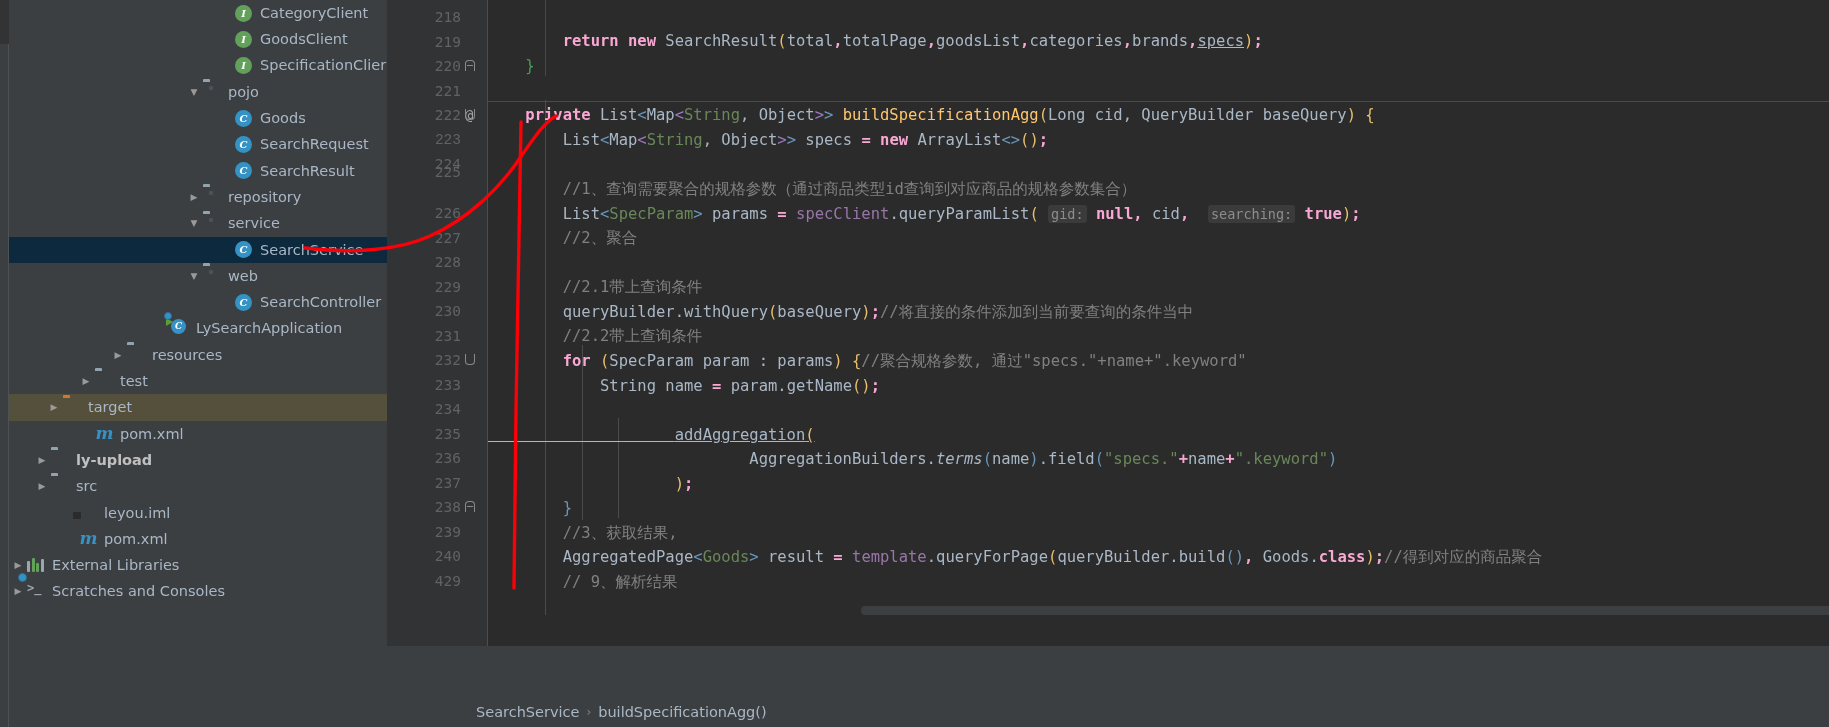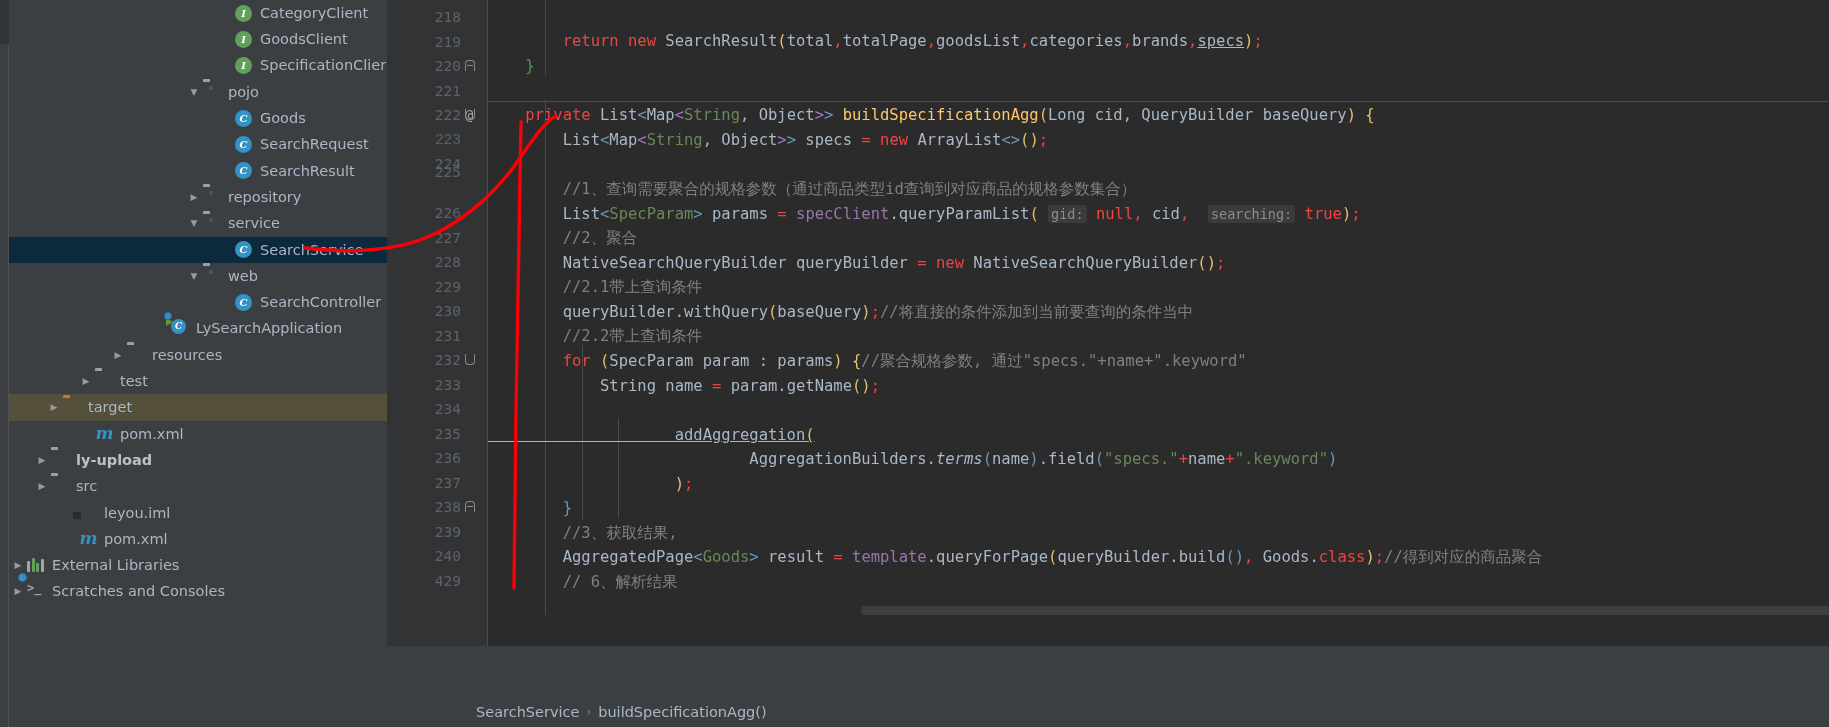--- a/index.html
+++ b/index.html
@@ -228,21 +228,21 @@
   .guide {
     position: absolute; width: 1px; background: #4b4b4b;
   }
   .guide.green { background: #3b5134; }
 
   .method-sep {
     position: absolute; height: 1px; background: #4b4b4b;
   }
 
   
-  .kw   { color: #ef4444; }
+  .kw   { color: #f9a8d4; font-weight: bold; }
   .str  { color: #6a8759; }
   .cmt  { color: #808080; }
   .cls  { color: #a9b7c6; }
   .mth  { color: #ffc66d; }
   .fld  { color: #9876aa; }
   .gen  { color: #6a8759; }
   .punc { color: #a9b7c6; }
   .br1  { color: #e8bf6a; }
   .br2  { color: #6897bb; }
   .br3  { color: #9c7ac4; }
@@ -531,21 +531,20 @@
       <div class="line" style="top:103px;"><span>    </span><span class="kw">private</span> <span class="cls">List</span><span class="br2">&lt;</span><span class="cls">Map</span><span class="br3">&lt;</span><span class="gen">String</span><span class="cls">, Object</span><span class="br3">&gt;</span><span class="br2">&gt;</span> <span class="mth">buildSpecificationAgg</span><span class="br1">(</span><span class="cls">Long cid, QueryBuilder baseQuery</span><span class="br1">)</span> <span class="br1">{</span></div>
 
       <div class="line" style="top:128px;"><span>        </span><span class="cls">List</span><span class="br2">&lt;</span><span class="cls">Map</span><span class="br3">&lt;</span><span class="gen">String</span><span class="cls">, Object</span><span class="br3">&gt;</span><span class="br2">&gt;</span> <span class="cls">specs</span> <span class="kw">=</span> <span class="kw">new</span> <span class="cls">ArrayList</span><span class="br2">&lt;&gt;</span><span class="br1">()</span><span class="kw">;</span></div>
 
       <div class="line" style="top:177px;"><span>        </span><span class="cmt">//1、查询需要聚合的规格参数（通过商品类型id查询到对应商品的规格参数集合）</span></div>
 
       <div class="line" style="top:202px;"><span>        </span><span class="cls">List</span><span class="br2">&lt;</span><span class="gen">SpecParam</span><span class="br2">&gt;</span> <span class="cls">params</span> <span class="kw">=</span> <span class="fld">specClient</span><span class="punc">.</span><span class="cls">queryParamList</span><span class="br1">(</span> <span class="hint">gid:</span> <span class="kw">null</span><span class="kw">,</span> <span class="cls">cid</span><span class="kw">,</span>  <span class="hint">searching:</span> <span class="kw">true</span><span class="br1">)</span><span class="kw">;</span></div>
 
       <div class="line" style="top:226px;"><span>        </span><span class="cmt">//2、聚合</span></div>
 
-      <div class="line" style="top:251px;"><span>        </span><span class="cls">NativeSearchQueryBuilder</span> <span class="cls">queryBuilder</span> <span class="kw">=</span> <span class="kw">new</span> <span class="cls">NativeSearchQueryBuilder</span><span class="br1">()</span><span class="kw">;</span></div>
 
       <div class="line" style="top:275px;"><span>        </span><span class="cmt">//2.1带上查询条件</span></div>
 
       <div class="line" style="top:300px;"><span>        </span><span class="cls">queryBuilder</span><span class="punc">.</span><span class="cls">withQuery</span><span class="br1">(</span><span class="cls">baseQuery</span><span class="br1">)</span><span class="kw">;</span><span class="cmt">//将直接的条件添加到当前要查询的条件当中</span></div>
 
       <div class="line" style="top:324px;"><span>        </span><span class="cmt">//2.2带上查询条件</span></div>
 
       <div class="line" style="top:349px;"><span>        </span><span class="kw">for</span> <span class="br1">(</span><span class="cls">SpecParam param : params</span><span class="br1">)</span> <span class="br1">{</span><span class="cmt">//聚合规格参数, 通过"specs."+name+".keyword"</span></div>
 
       <div class="line" style="top:374px;"><span>            </span><span class="cls">String</span> <span class="cls">name</span> <span class="kw">=</span> <span class="cls">param</span><span class="punc">.</span><span class="cls">getName</span><span class="br1">()</span><span class="kw">;</span></div>
@@ -556,21 +555,21 @@
       <div class="line" style="top:447px;"><span>                            </span><span class="cls">AggregationBuilders</span><span class="punc">.</span><span class="cls ita">terms</span><span class="br2">(</span><span class="cls">name</span><span class="br2">)</span><span class="punc">.</span><span class="cls">field</span><span class="br2">(</span><span class="str">"specs."</span><span class="kw">+</span><span class="cls">name</span><span class="kw">+</span><span class="str">".keyword"</span><span class="br2">)</span></div>
 
       <div class="line" style="top:472px;"><span>                    </span><span class="br1">)</span><span class="kw">;</span></div>
 
       <div class="line" style="top:496px;"><span>        </span><span class="br2">}</span></div>
 
       <div class="line" style="top:521px;"><span>        </span><span class="cmt">//3、获取结果,</span></div>
 
       <div class="line" style="top:545px;"><span>        </span><span class="cls">AggregatedPage</span><span class="br2">&lt;</span><span class="gen">Goods</span><span class="br2">&gt;</span> <span class="cls">result</span> <span class="kw">=</span> <span class="fld">template</span><span class="punc">.</span><span class="cls">queryForPage</span><span class="br1">(</span><span class="cls">queryBuilder</span><span class="punc">.</span><span class="cls">build</span><span class="br2">()</span><span class="kw">,</span> <span class="cls">Goods</span><span class="punc">.</span><span class="kw">class</span><span class="br1">)</span><span class="kw">;</span><span class="cmt">//得到对应的商品聚合</span></div>
 
-      <div class="line" style="top:570px;"><span>        </span><span class="cmt">// 6、解析结果</span></div>
+      <div class="line" style="top:570px;"><span>        </span><span class="cmt">// 9、解析结果</span></div>
     </div>
 
     <div class="hscroll"></div>
   </div>
 
   <div class="breadcrumb">
     <span>SearchService</span>
     <span class="sep">›</span>
     <span>buildSpecificationAgg()</span>
   </div>

